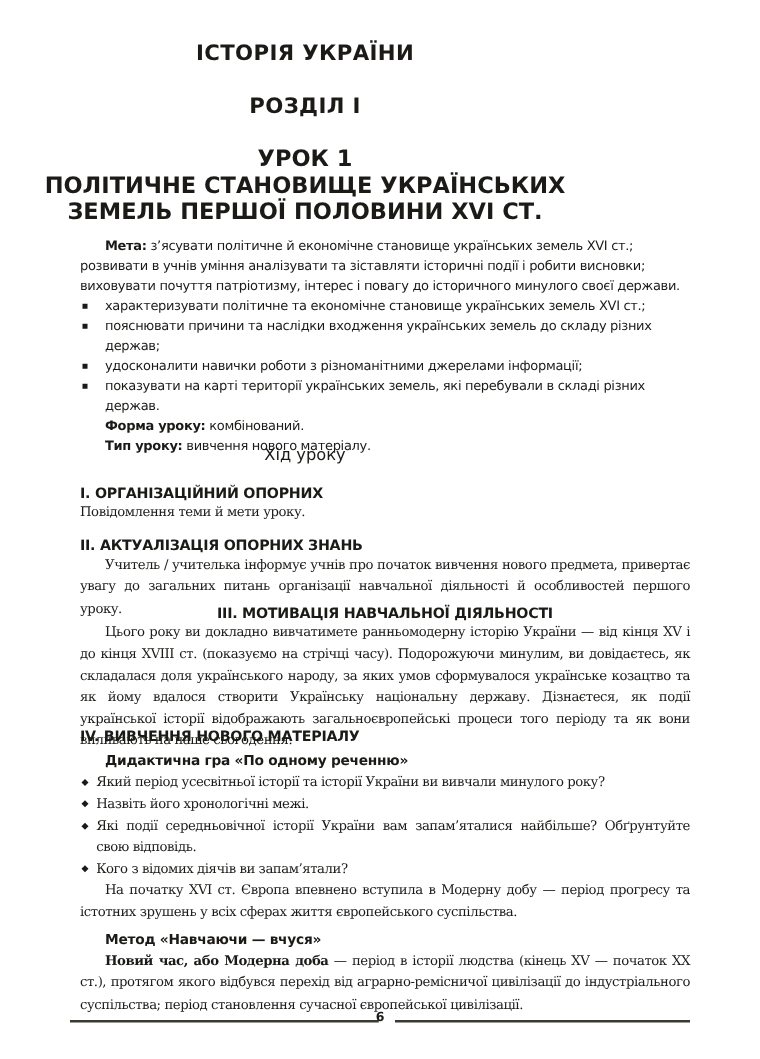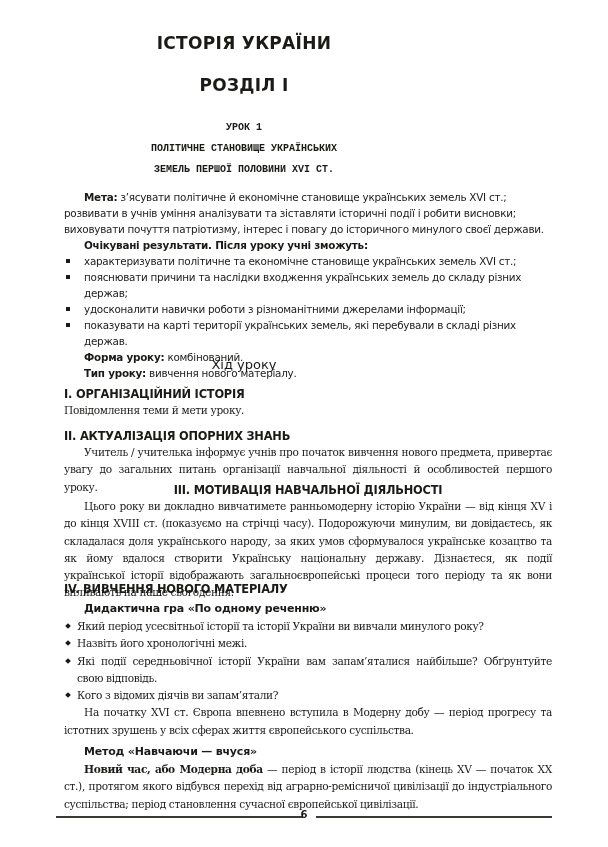--- a/index.html
+++ b/index.html
@@ -2,21 +2,21 @@
 <html><head>
 <meta charset="utf-8">
 <style>
   html, body { margin: 0; padding: 0; background: #ffffff; }
   body { width: 608px; height: 847px; position: relative; overflow: hidden; color: #1b1a17; }
   .sans { font-family: "DejaVu Sans", "Liberation Sans", sans-serif; }
   .serif { font-family: "DejaVu Serif", "Liberation Serif", serif; }
   .abs { position: absolute; }
   .center { left: 0; width: 488px; text-align: center; }
   .h-title { font-weight: bold; font-size: 17px; letter-spacing: 0.3px; }
-  .h-lesson { font-weight: bold; font-size: 10px; line-height: 21px; font-family: Liberation Mono, monospace; }
+  .h-lesson { font-weight: bold; font-size: 18px; line-height: 21px; }
   .meta { left: 64px; width: 488px; font-size: 10.4px; line-height: 16px; letter-spacing: -0.25px; }
   .meta p { margin: 0; }
   .ind { text-indent: 20px; }
   .b { font-weight: bold; }
   ul.sq { list-style: none; margin: 0; padding: 0; }
   ul.sq li { position: relative; padding-left: 20px; }
   ul.sq li::before { content: ""; position: absolute; left: 2px; top: 6px; width: 4px; height: 4px; background: #1b1a17; }
   .hid { font-size: 13px; }
   .sec { left: 64px; width: 488px; font-size: 11.4px; font-weight: bold; letter-spacing: -0.2px; }
   .body { left: 64px; width: 488px; font-size: 10.6px; line-height: 17.3px; letter-spacing: -0.35px; text-align: justify; }
@@ -34,34 +34,33 @@
 <div class="abs center sans h-title" style="top:33px;">ІСТОРІЯ УКРАЇНИ</div>
 <div class="abs center sans h-title" style="top:75px;">РОЗДІЛ І</div>
 <div class="abs center sans h-lesson" style="top:117px;">
   <div>УРОК 1</div>
   <div>ПОЛІТИЧНЕ СТАНОВИЩЕ УКРАЇНСЬКИХ</div>
   <div>ЗЕМЕЛЬ ПЕРШОЇ ПОЛОВИНИ XVI СТ.</div>
 </div>
 
 <div class="abs sans meta" style="top:189px;">
   <p class="ind"><span class="b">Мета:</span><span> з’ясувати політичне й економічне становище українських земель XVI ст.; розвивати в учнів уміння аналізувати та зіставляти історичні події і робити висновки; виховувати почуття патріотизму, інтерес і повагу до історичного минулого своєї держави.</span></p>
-  <p class="ind b">Очікувані результати. Після уроку учні зможуть:</p>
   <ul class="sq">
     <li>характеризувати політичне та економічне становище українських земель XVI ст.;</li>
     <li>пояснювати причини та наслідки входження українських земель до складу різних держав;</li>
     <li>удосконалити навички роботи з різноманітними джерелами інформації;</li>
     <li>показувати на карті території українських земель, які перебували в складі різних держав.</li>
   </ul>
   <p class="ind"><span class="b">Форма уроку:</span><span> комбінований.</span></p>
   <p class="ind"><span class="b">Тип уроку:</span><span> вивчення нового матеріалу.</span></p>
 </div>
 
 <div class="abs center sans hid" style="top:357px;">Хід уроку</div>
 
-<div class="abs sans sec" style="top:387px;">І. ОРГАНІЗАЦІЙНИЙ ІСТОРІЯ</div>
+<div class="abs sans sec" style="top:387px;">І. ОРГАНІЗАЦІЙНИЙ ОПОРНИХ</div>
 <div class="abs serif body" style="top:402px;">
   <p>Повідомлення теми й мети уроку.</p>
 </div>
 
 <div class="abs sans sec" style="top:429px;">ІІ. АКТУАЛІЗАЦІЯ ОПОРНИХ ЗНАНЬ</div>
 <div class="abs serif body" style="top:444px;">
   <p class="ind">Учитель / учителька інформує учнів про початок вивчення нового предмета, привертає увагу до загальних питань організації навчальної діяльності й особливостей першого уроку.</p>
 </div>
 
 <div class="abs sans sec" style="top:483px;text-align:center;">ІІІ. МОТИВАЦІЯ НАВЧАЛЬНОЇ ДІЯЛЬНОСТІ</div>

